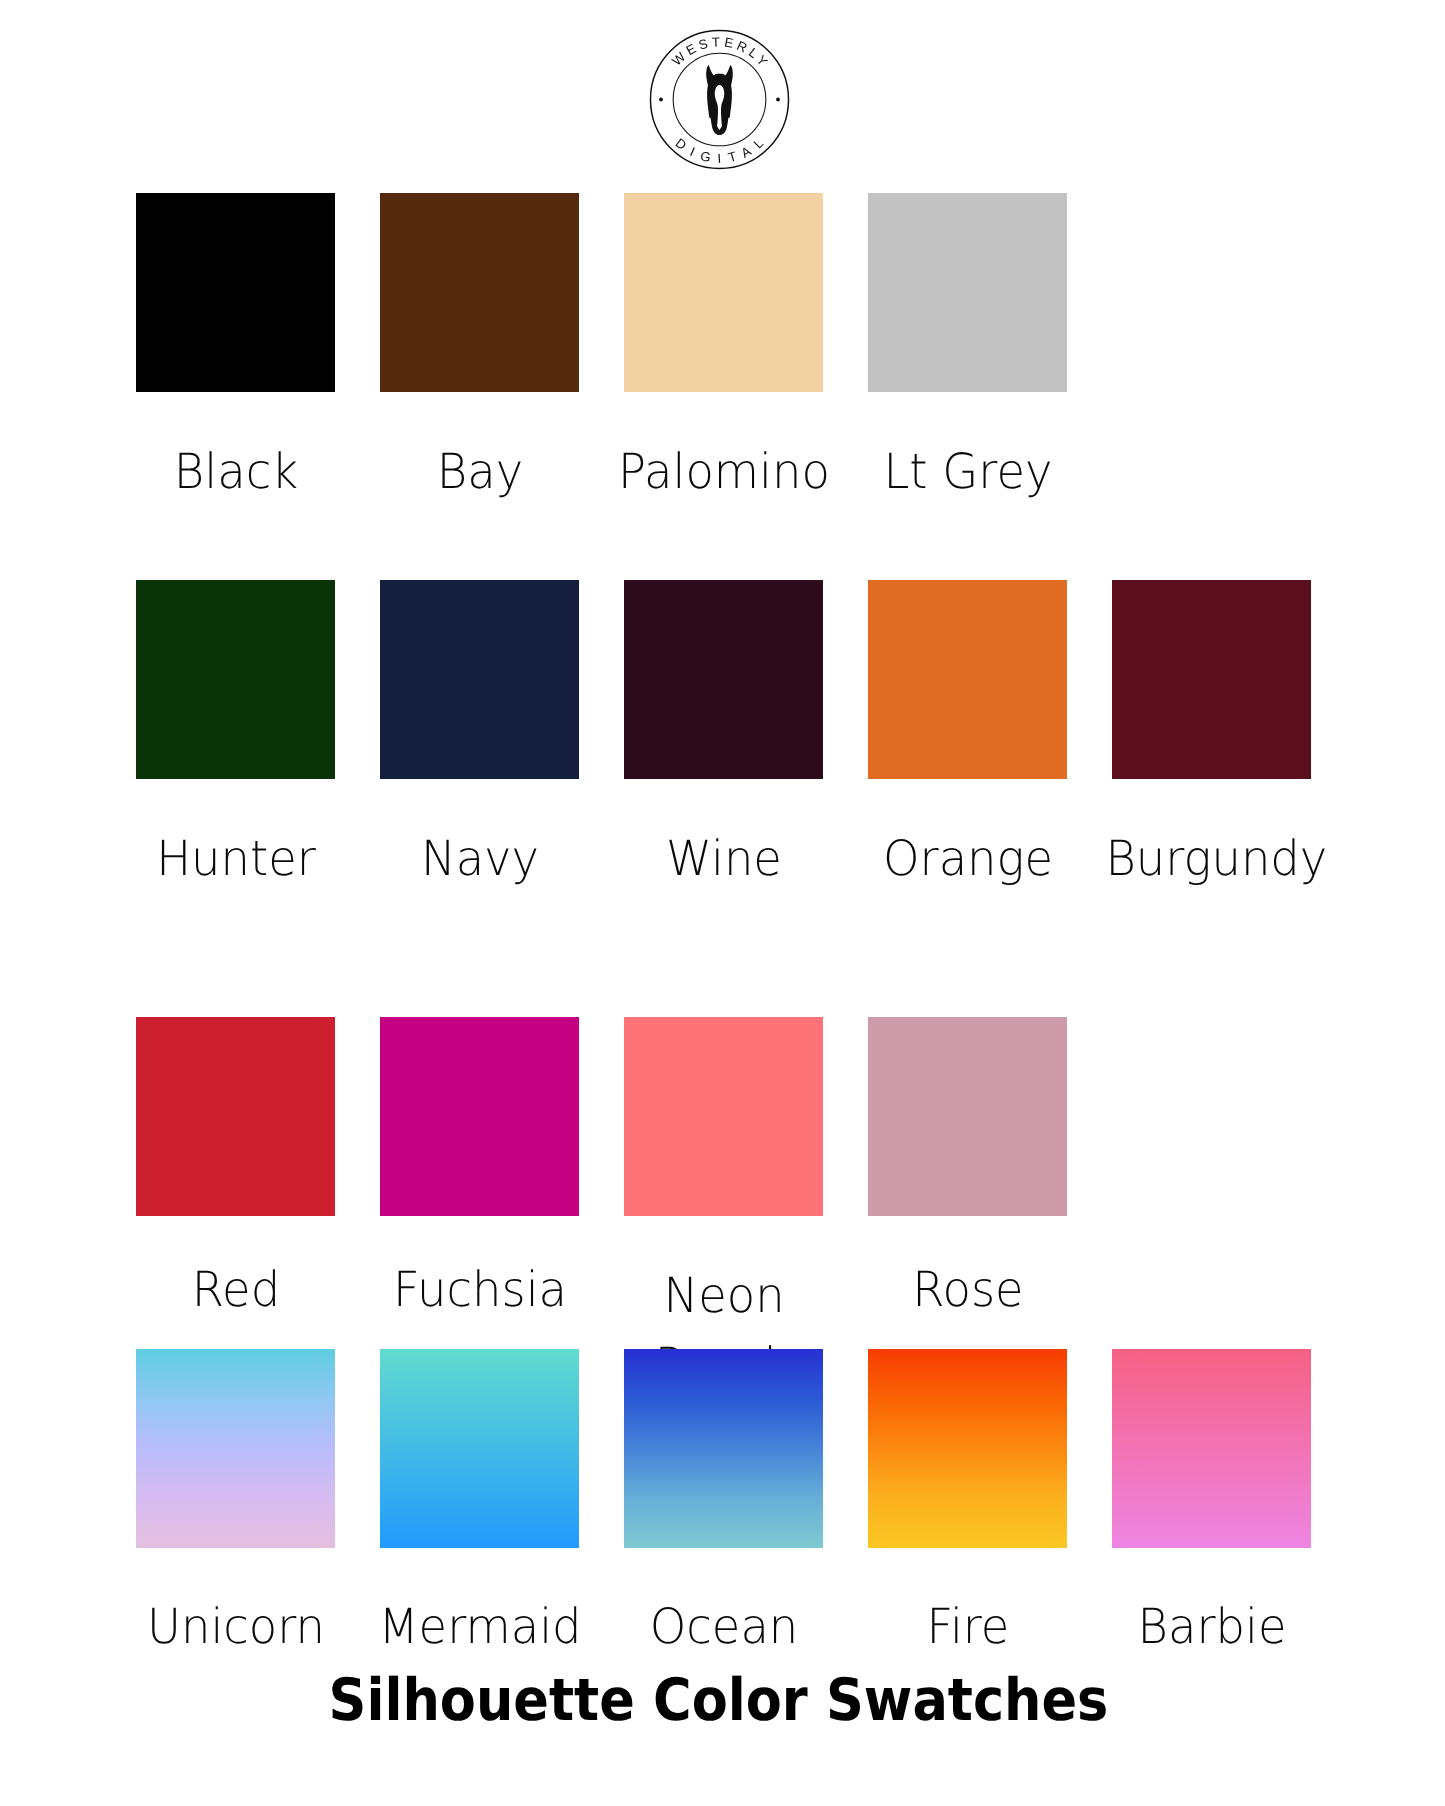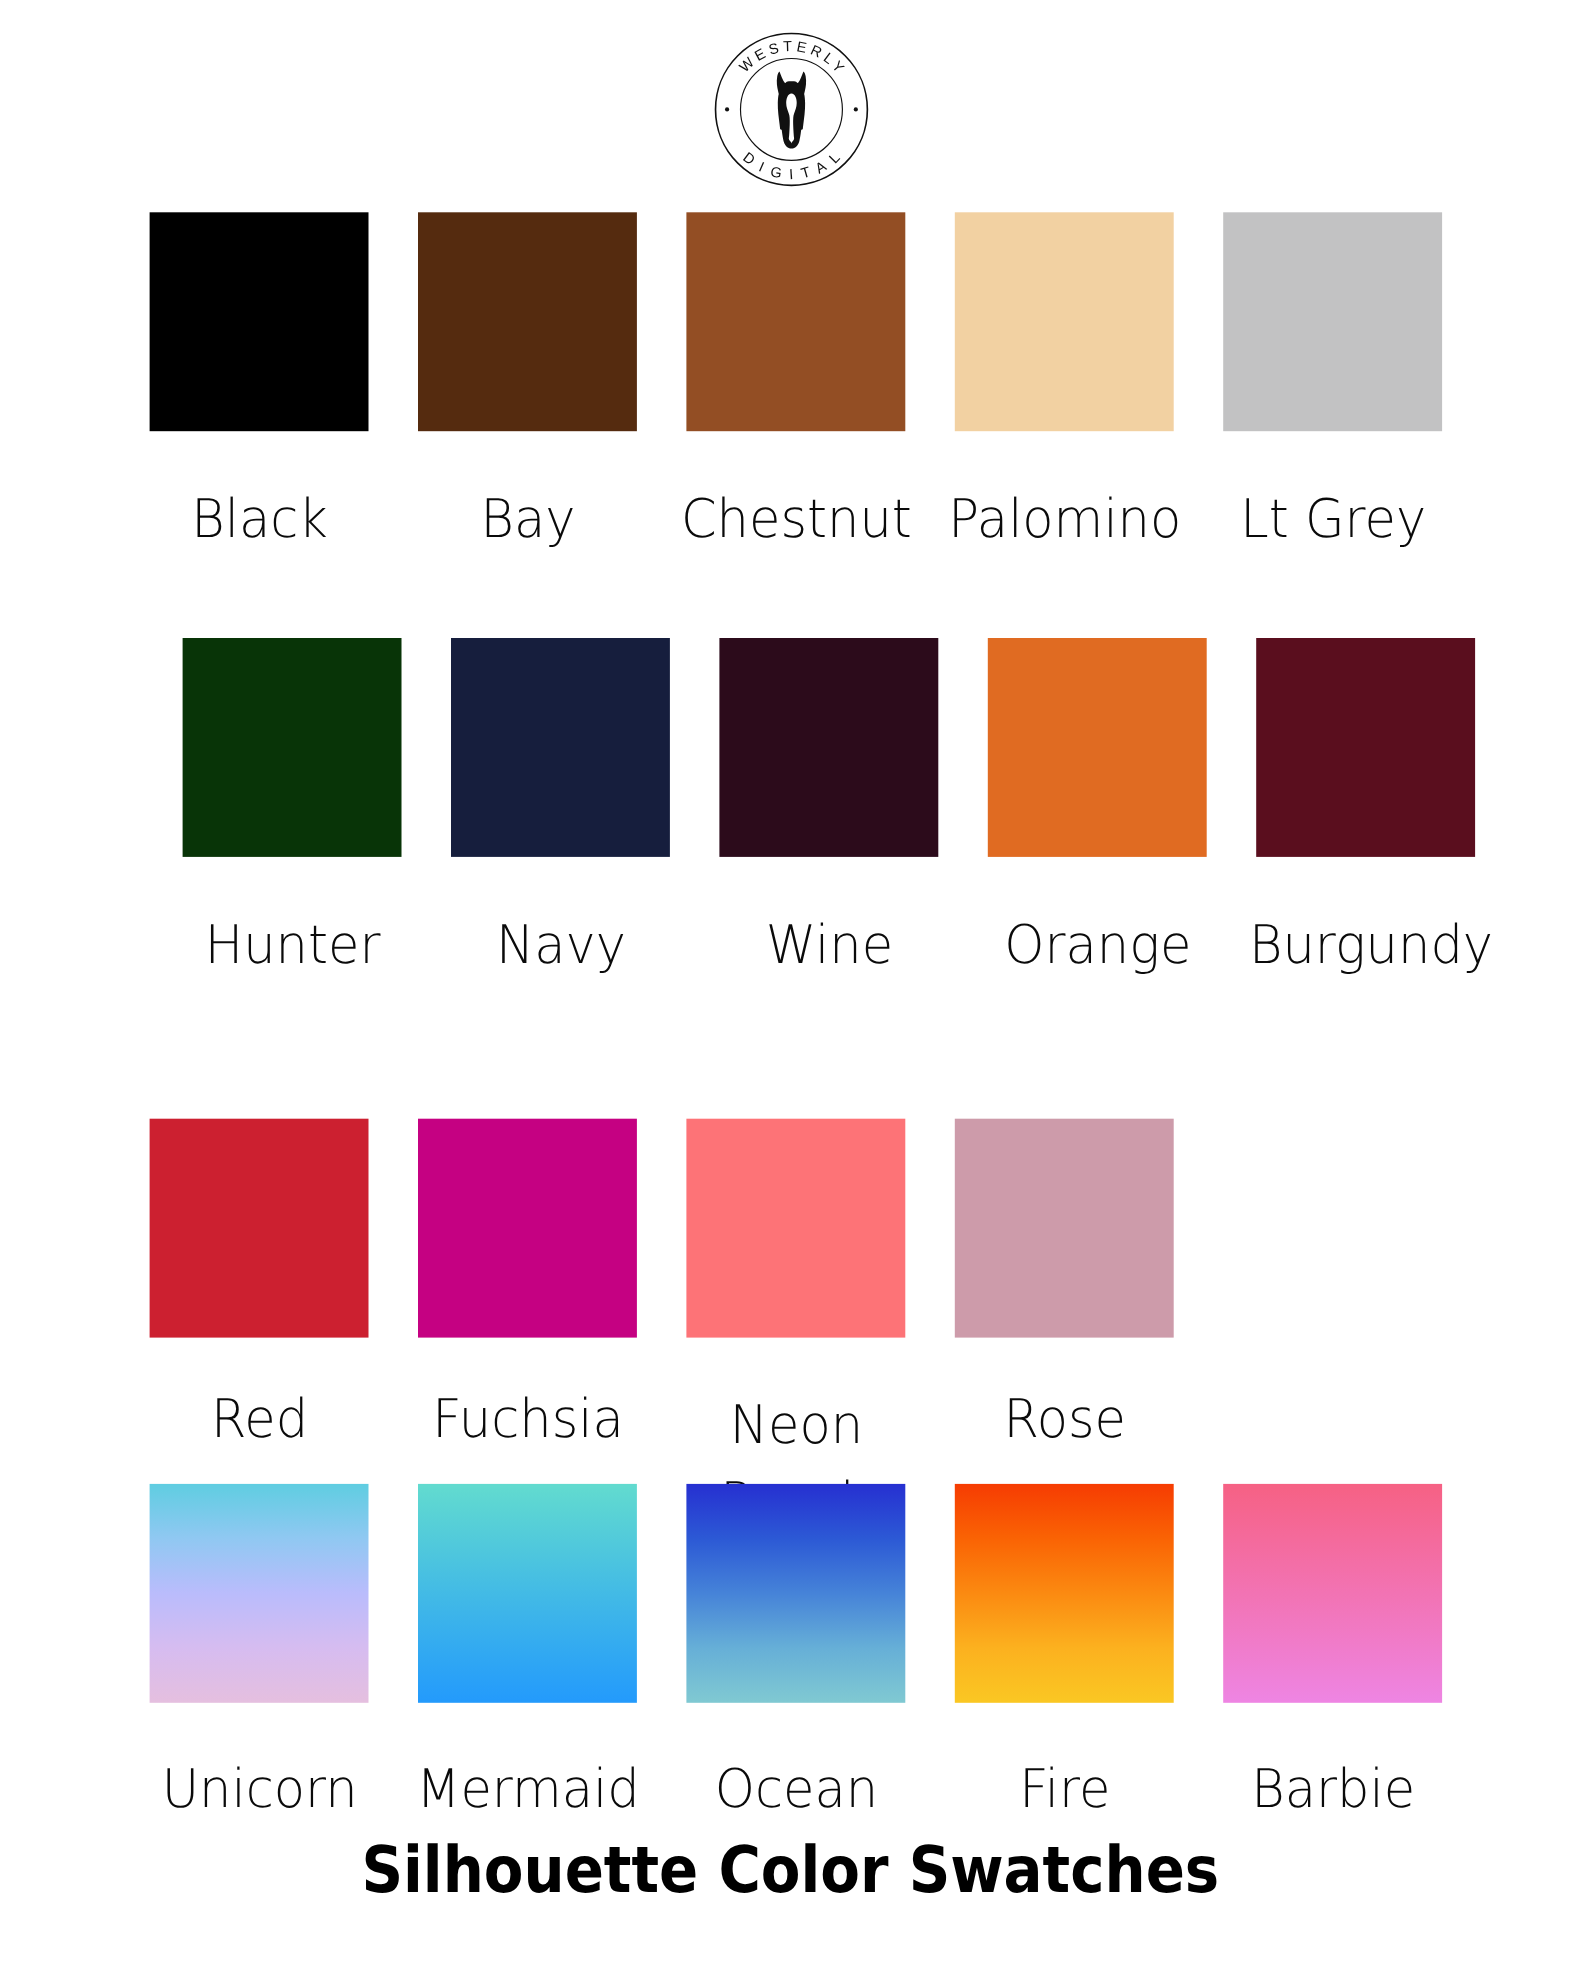--- a/index.html
+++ b/index.html
@@ -13,21 +13,21 @@
 
   
   .logo-wrap{position:absolute;left:649px;top:29px;width:141px;height:141px;
              will-change:transform;transform:translateZ(0);}
   .logo-wrap svg{display:block;width:141px;height:141px;}
 
   
   .grid{position:absolute;left:0;top:0;width:1445px;height:1806px;}
   .row{position:absolute;left:136px;width:1176px;display:flex;}
   .row1{top:193px;}
-  .row2{top:580px;margin-left:30px;}
+  .row2{top:580px;}
   .row3{top:1017px;}
   .row4{top:1349px;}
   .cell{width:199px;margin-right:45px;display:flex;flex-direction:column;align-items:center;gap:19px;}
   .cell:last-child{margin-right:0;}
   .sw{width:199px;height:199px;flex:none;}
   .lbl{font-family:"DejaVu Sans",sans-serif;font-weight:200;
        font-size:48.4px;line-height:70px;color:#0A0A0A;text-align:center;
        white-space:normal;letter-spacing:0;width:222px;
        transform:scaleX(0.96);transform-origin:center top;}
   .row1 .lbl{margin-top:26px;}
@@ -128,24 +128,20 @@
       <div class="row row1">
         <div class="cell">
           <div class="sw" style="background: rgb(0, 0, 0);"></div>
           <div class="lbl">Black</div>
         </div>
         <div class="cell">
           <div class="sw" style="background: rgb(85, 43, 15);"></div>
           <div class="lbl">Bay</div>
         </div>
         <div class="cell">
-          <div class="sw" style="background: rgb(147, 78, 36);"></div>
-          <div class="lbl">Chestnut</div>
-        </div>
-        <div class="cell">
           <div class="sw" style="background: rgb(242, 209, 162);"></div>
           <div class="lbl">Palomino</div>
         </div>
         <div class="cell">
           <div class="sw" style="background: rgb(194, 194, 195);"></div>
           <div class="lbl">Lt Grey</div>
         </div>
       </div>
       <div class="row row2">
         <div class="cell">

